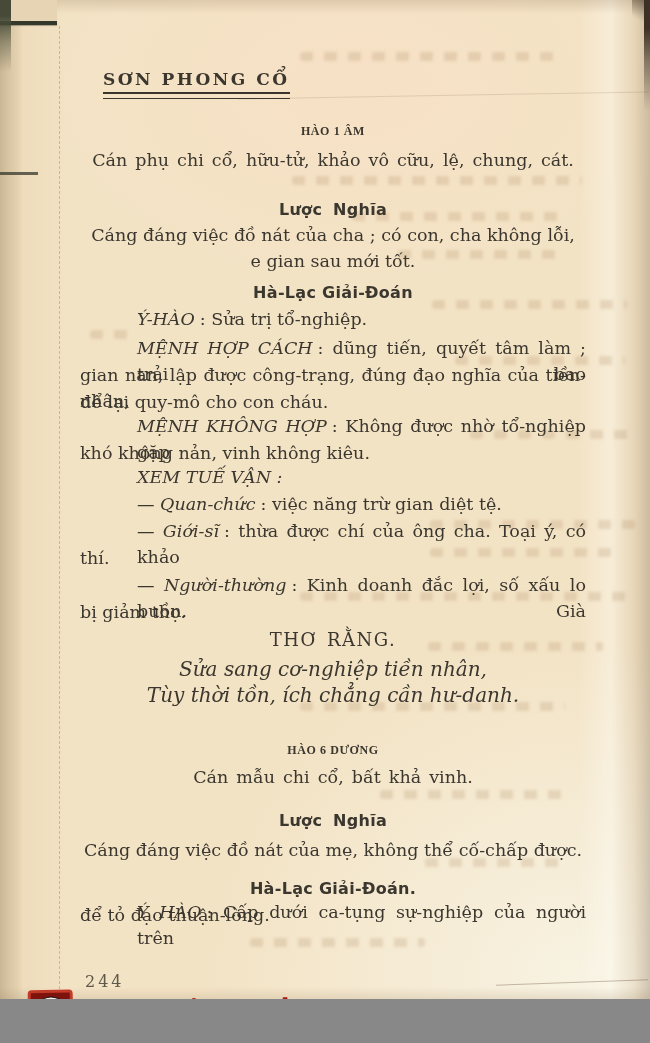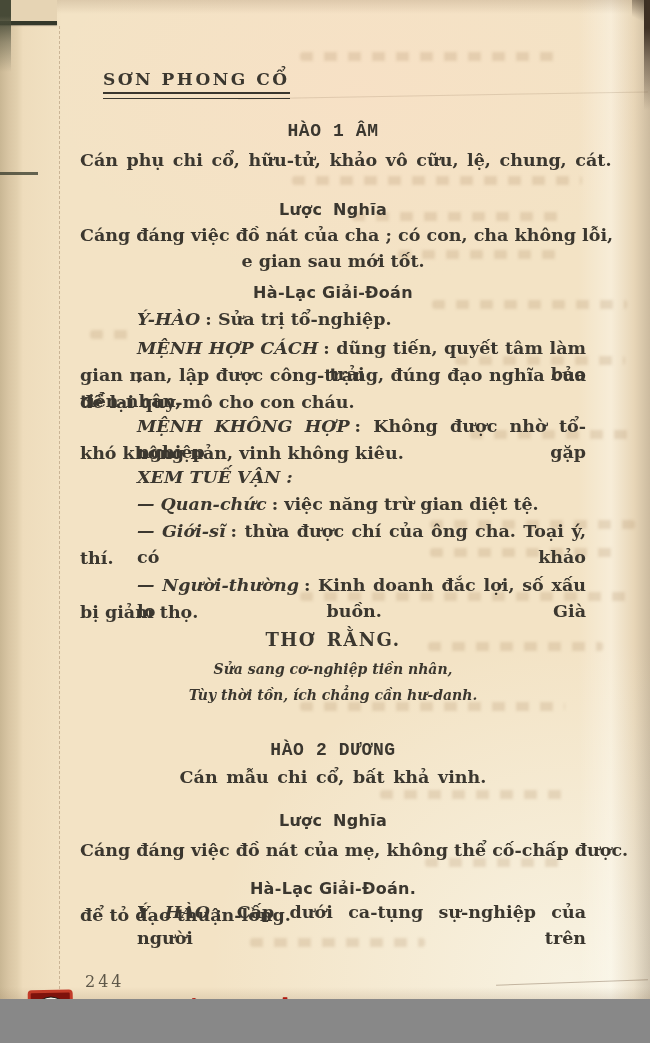--- a/index.html
+++ b/index.html
@@ -24,30 +24,30 @@
   .tr-corner{position:absolute;right:3px;top:0;width:15px;height:26px;background:linear-gradient(205deg,rgba(58,46,34,.55),rgba(58,46,34,0) 72%);}
   .crease-d{position:absolute;left:496px;top:982px;width:152px;height:1px;background:rgba(110,85,60,.38);transform:rotate(-2deg);}
   .crease-t{position:absolute;left:238px;top:95px;width:410px;height:1px;background:rgba(120,95,65,.18);transform:rotate(-1deg);}
   .ghost{position:absolute;height:9px;border-radius:3px;opacity:.5;filter:blur(1.6px);pointer-events:none;
     background:repeating-linear-gradient(90deg,rgba(172,138,98,.45) 0 13px,rgba(172,138,98,0) 13px 24px);}
 
   .runhead{position:absolute;left:103px;top:69px;font-weight:bold;font-size:17px;letter-spacing:2.5px;white-space:nowrap;}
   .runhead::after{content:"";display:block;margin-top:3px;height:4px;border-top:2px solid #3a362e;border-bottom:1px solid #3a362e;}
 
   .page-text{position:absolute;left:80px;top:0;width:506px;font-size:17.5px;}
-  .blk{position:absolute;left:0;right:0;line-height:26px;white-space:nowrap;font-weight:bold;}
+  .blk{position:absolute;left:0;right:0;line-height:26px;white-space:nowrap;}
   .c{text-align:center;}
   .ind{padding-left:57px;}
   .just{text-align:justify;text-align-last:justify;white-space:normal;}
   .it{font-style:italic;}
   .lbl{font-style:italic;margin-right:5px;}
   .sanshead{font-family:"DejaVu Sans",sans-serif;font-weight:bold;font-size:16px;letter-spacing:.3px;}
-  .haohead{font-family:Liberation Mono, monospace;font-weight:bold;font-size:18px;letter-spacing:.6px;}
+  .haohead{font-family:Liberation Serif, serif;font-weight:bold;font-size:12px;letter-spacing:.6px;}
   .thohead{font-size:18px;letter-spacing:1.5px;word-spacing:3px;}
-  .poem{font-style:italic;font-size:14px;}
+  .poem{font-style:italic;font-size:20px;}
   .motto{word-spacing:2.5px;}
   .ws{word-spacing:5px;}
 
   .pagenum{position:absolute;left:85px;top:972px;font-size:16px;letter-spacing:3px;color:#4a4539;opacity:.88;}
   .watermark{position:absolute;left:28px;top:988px;display:flex;align-items:center;gap:7px;transform:rotate(-1deg);}
   .logo-box{width:45px;height:45px;background:#7e120c;border:3px solid #c23a28;border-radius:4px;
     display:flex;align-items:center;justify-content:center;box-sizing:border-box;}
   .logo-box svg{transform:rotate(45deg);}
   .wm-text{font-style:italic;font-weight:bold;font-size:25px;color:#b2190f;letter-spacing:.5px;
     text-shadow:.6px .6px 0 rgba(143,18,12,.55);white-space:nowrap;transform:rotate(-1.5deg);}
@@ -118,21 +118,21 @@
     <div class="blk ind just" style="top:518px"><span class="lbl">— Giới-sĩ</span><span>: thừa được chí của ông cha. Toại ý, có khảo</span></div>
     <div class="blk" style="top:545px">thí.</div>
 
     <div class="blk ind just" style="top:572px"><span class="lbl">— Người-thường</span><span>: Kinh doanh đắc lợi, số xấu lo buồn. Già</span></div>
     <div class="blk" style="top:599px">bị giảm thọ.</div>
 
     <div class="blk c thohead" style="top:627px">THƠ RẰNG.</div>
     <div class="blk c poem" style="top:656px">Sửa sang cơ-nghiệp tiền nhân,</div>
     <div class="blk c poem" style="top:682px">Tùy thời tồn, ích chẳng cần hư-danh.</div>
 
-    <div class="blk c haohead" style="top:737px">HÀO 2 DƯƠNG</div>
+    <div class="blk c haohead" style="top:737px">HÀO 6 DƯƠNG</div>
     <div class="blk c motto" style="top:764px">Cán mẫu chi cổ, bất khả vinh.</div>
 
     <div class="blk c sanshead ws" style="top:808px">Lược Nghĩa</div>
     <div class="blk c" style="top:837px">Cáng đáng việc đồ nát của mẹ, không thể cố-chấp được.</div>
 
     <div class="blk c sanshead" style="top:876px">Hà-Lạc Giải-Đoán.</div>
 
     <div class="blk ind just" style="top:899px"><span class="lbl">Ý HÀO</span><span>: Cấp dưới ca-tụng sự-nghiệp của người trên</span></div>
     <div class="blk" style="top:902px">để tỏ đạo thuận-lòng.</div>
   </div>

